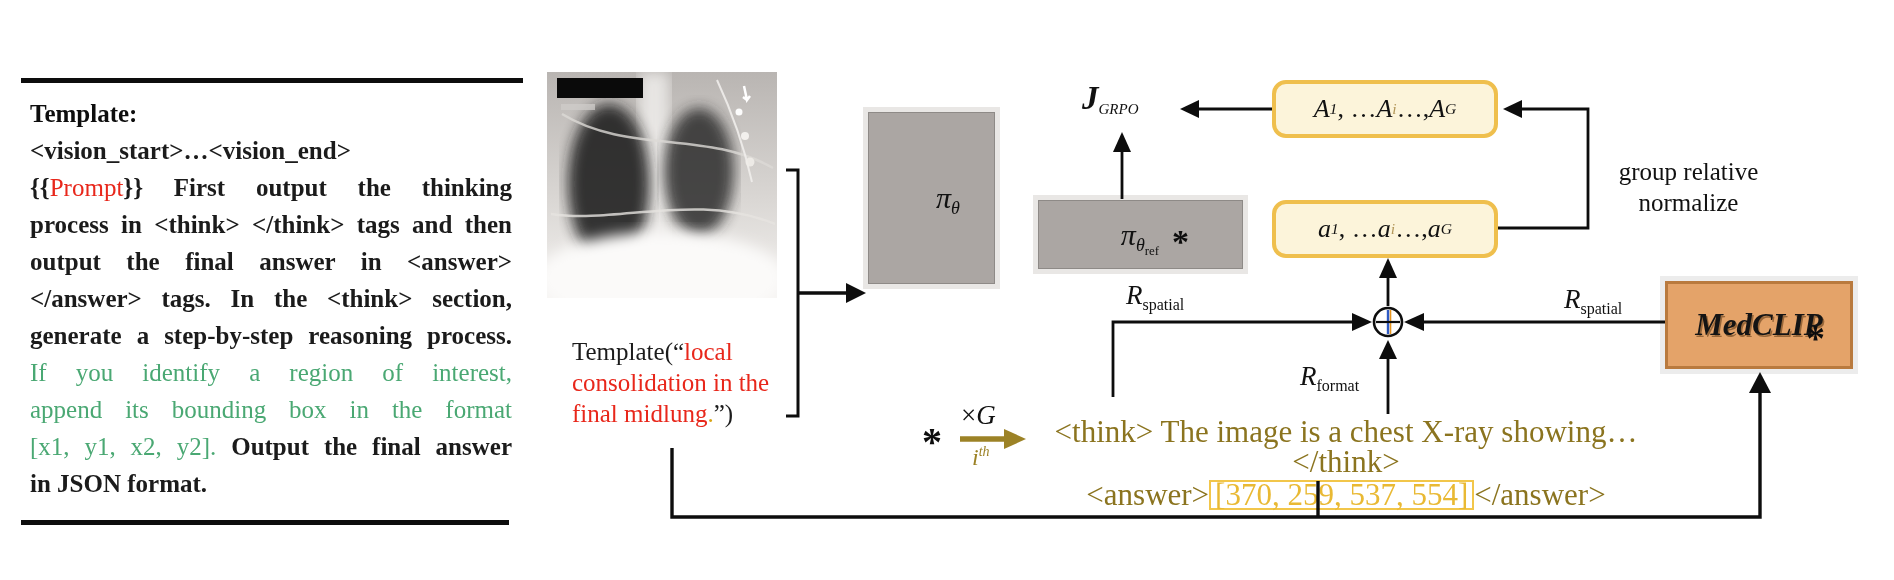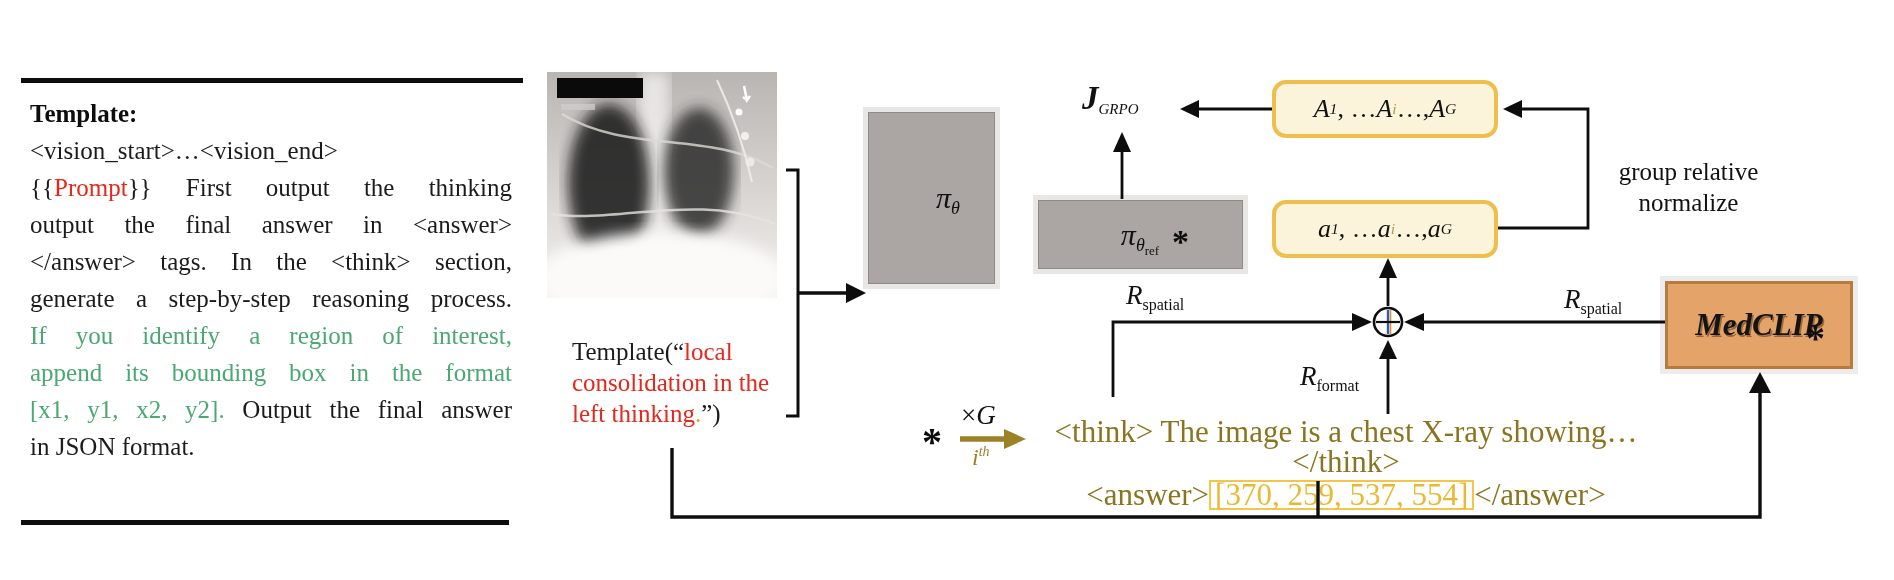--- a/index.html
+++ b/index.html
@@ -4,21 +4,21 @@
 <style>
   html,body{margin:0;padding:0;background:#ffffff;}
   .canvas{position:relative;width:1894px;height:580px;background:#ffffff;overflow:hidden;
           font-family:"Liberation Serif","DejaVu Serif",serif;color:#111;}
 
   
   .rule{position:absolute;background:#0d0d0d;height:5px;}
   .tpl{position:absolute;left:30px;top:95px;width:482px;font-size:25px;line-height:37px;}
   .tpl-line{white-space:nowrap;}
   .tpl-line.just{white-space:normal;text-align:justify;text-align-last:justify;}
-  .seg-k{color:#1b1b1b;}
+  .seg-k{color:#1b1b1b;font-weight:bold;}
   .seg-b{color:#0d0d0d;font-weight:bold;}
   .seg-r{color:#e8271b;}
   .seg-g{color:#4aa873;}
   .seg-k2{color:#1b1b1b;}
   .seg-gold{color:#d8a415;}
   .seg-olive{color:#8b741f;margin-top:48px;}
   .seg-bbox{color:#e9b933;border:2px solid #f2c64a;padding:0 4px;display:inline-block;line-height:26px;}
 
   
   .xray{position:absolute;left:547px;top:72px;width:230px;height:226px;}
@@ -71,20 +71,21 @@
 </head>
 <body>
 
 <div class="canvas">
 
   <div class="rule" style="left:21px;top:78px;width:502px;"></div>
   <div class="tpl">
       <div class="tpl-line"><span class="seg-b">Template:</span></div>
       <div class="tpl-line"><span class="seg-k">&lt;vision_start&gt;…&lt;vision_end&gt;</span></div>
       <div class="tpl-line just"><span class="seg-k">{{</span><span class="seg-r">Prompt</span><span class="seg-k">}} First output the thinking</span></div>
+      <div class="tpl-line just"><span class="seg-k">process in &lt;think&gt; &lt;/think&gt; tags and then</span></div>
       <div class="tpl-line just"><span class="seg-k">output the final answer in &lt;answer&gt;</span></div>
       <div class="tpl-line just"><span class="seg-k">&lt;/answer&gt; tags. In the &lt;think&gt; section,</span></div>
       <div class="tpl-line just"><span class="seg-k">generate a step-by-step reasoning process.</span></div>
       <div class="tpl-line just"><span class="seg-g">If you identify a region of interest,</span></div>
       <div class="tpl-line just"><span class="seg-g">append its bounding box in the format</span></div>
       <div class="tpl-line just"><span class="seg-g">[x1, y1, x2, y2].</span><span class="seg-k"> Output the final answer</span></div>
       <div class="tpl-line"><span class="seg-k">in JSON format.</span></div>
     </div>
   <div class="rule" style="left:21px;top:520px;width:488px;"></div>
 
@@ -111,21 +112,21 @@
     <path d="M4,142 C70,152 150,120 228,152" stroke="#e6e3e0" stroke-width="2.5" fill="none" opacity="0.8"></path>
     <path d="M170,8 C185,40 196,70 205,110" stroke="#efedeb" stroke-width="2" fill="none" opacity="0.9"></path>
     <circle cx="192" cy="40" r="3.5" fill="#ffffff" opacity="0.95"></circle>
     <circle cx="198" cy="64" r="4" fill="#f4f2ef" opacity="0.95"></circle>
     <circle cx="203" cy="90" r="4.5" fill="#efede9" opacity="0.9"></circle>
     <path d="M197,14 l3,14 l3,-4 M200,28 l-4,-3" stroke="#ffffff" stroke-width="2.5" fill="none"></path>
     <rect x="10" y="6" width="86" height="20" fill="#0a0a0a"></rect>
     <rect x="14" y="32" width="34" height="6" fill="#cfccc9" opacity="0.75"></rect>
   </svg>
 
-  <div class="caption"><span class="seg-k2">Template(“</span><span class="seg-r">local consolidation in the left thinking</span><span class="seg-gold">.</span><span class="seg-k2">”)</span></div>
+  <div class="caption"><span class="seg-k2">Template(“</span><span class="seg-r">local consolidation in the final midlung</span><span class="seg-gold">.</span><span class="seg-k2">”)</span></div>
 
   <div class="graybox" style="left:868px;top:112px;width:92px;height:170px;">
     <span class="pi-label"><i>π</i><sub class="it">θ</sub></span>
   </div>
 
   <span class="ast" style="left:922px;top:432px;">*</span>
 
   <div class="graybox" style="left:1038px;top:200px;width:170px;height:67px;">
     <span class="pi-label" style="padding-right:34px;"><i>π</i><sub class="it"><i>θ</i><span class="ss">ref</span></sub></span>
   </div>

